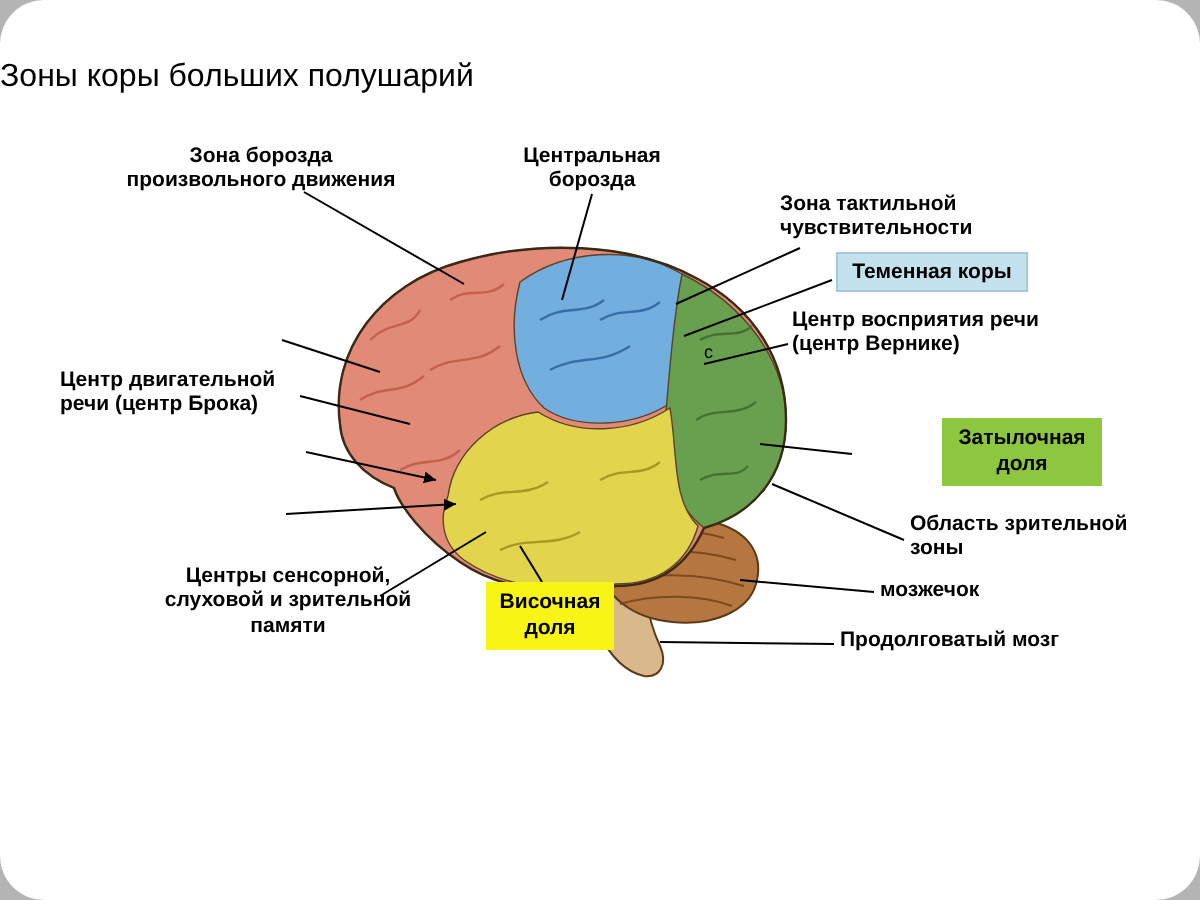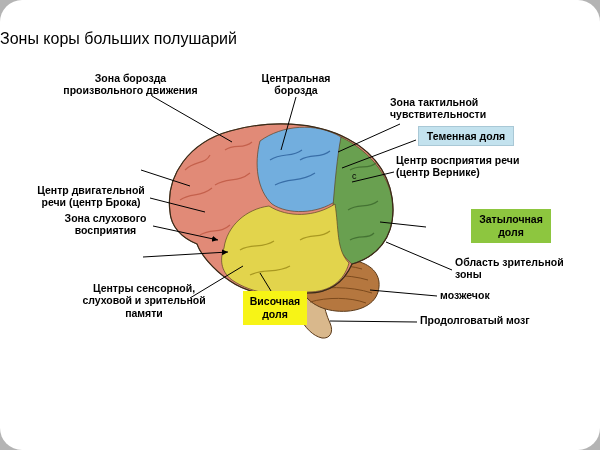--- a/index.html
+++ b/index.html
@@ -40,21 +40,21 @@
   .box-frontal{left:36px;top:151px;width:106px;height:34px;background:#e8421c;color:#fff;}
   .box-parietal{left:418px;top:126px;width:94px;height:18px;background:#c3e2ee;color:#000;border:1px solid #a9c8d6;}
   .box-occipital{left:428px;top:209px;width:80px;height:34px;background:#8dc63f;color:#000;margin-left:43px;}
   .box-temporal{left:243px;top:291px;width:64px;height:34px;background:#f7f416;color:#000;}
 
   
   .p-voluntary{left:48px;top:72px;width:165px;}
   .p-central{left:251px;top:72px;width:90px;}
   .p-tactile{left:390px;top:96px;width:120px;}
   .p-wernicke{left:396px;top:154px;width:135px;}
-  .p-broca{left:30px;top:184px;width:122px;text-align:center;}
+  .p-broca{left:30px;top:184px;width:122px;}
   .p-auditory{left:58px;top:212px;width:95px;}
   .p-lateral{left:48px;top:250px;width:95px;}
   .p-visual{left:455px;top:256px;width:112px;}
   .p-memory{left:80px;top:282px;width:128px;}
   .p-cerebellum{left:440px;top:289px;width:75px;}
   .p-medulla{left:420px;top:314px;width:135px;}
 </style>
 </head>
 <body>
 
@@ -136,29 +136,27 @@
   <div class="lbl center p-voluntary">Зона борозда
 произвольного движения</div>
   <div class="lbl center p-central">Центральная
 борозда</div>
   <div class="lbl p-tactile">Зона тактильной
 чувствительности</div>
   <div class="lbl p-wernicke">Центр восприятия речи
 (центр Вернике)</div>
   <div class="lbl p-broca">Центр двигательной
 речи (центр Брока)</div>
-  <div class="lbl center p-auditory">Зона слухового
-восприятия</div>
   <div class="lbl p-visual">Область зрительной
 зоны</div>
   <div class="lbl center p-memory">Центры сенсорной,
 слуховой и зрительной
 памяти</div>
   <div class="lbl p-cerebellum">мозжечок</div>
   <div class="lbl p-medulla">Продолговатый мозг</div>
 
-  <div class="box box-parietal">Теменная доля</div>
+  <div class="box box-parietal">Теменная коры</div>
   <div class="box box-occipital">Затылочная
 доля</div>
   <div class="box box-temporal">Височная
 доля</div>
 
 </div>
 
 </body></html>

